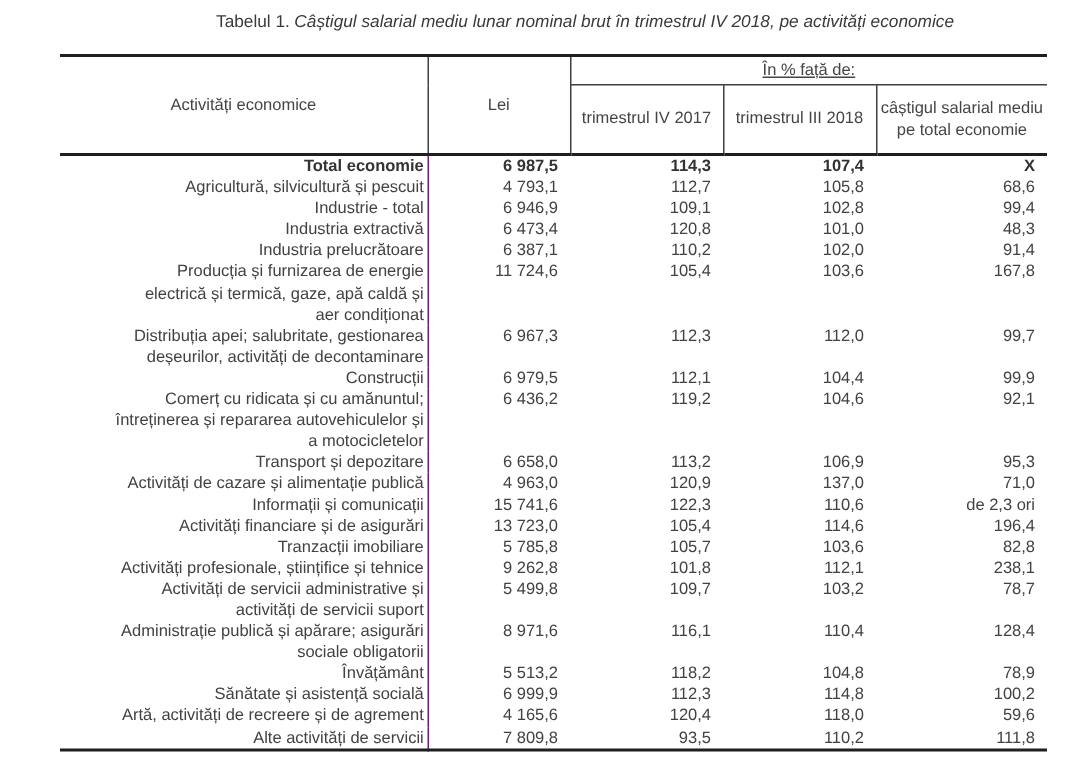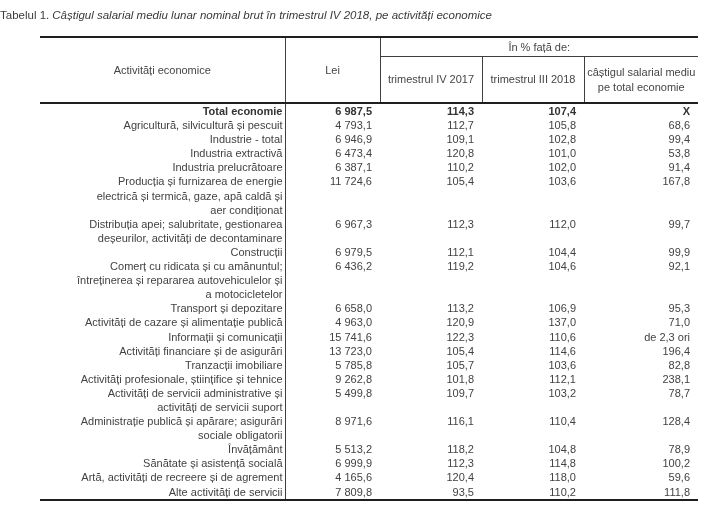--- a/index.html
+++ b/index.html
@@ -5,40 +5,40 @@
   html, body { margin: 0; padding: 0; background: #ffffff; }
   body {
     width: 728px; height: 510px; overflow: hidden;
     font-family: "Liberation Sans", sans-serif;
     color: #414141;
   }
   .page { position: relative; width: 728px; height: 510px; background: #ffffff; }
 
   .title {
     position: absolute; top: 8px; left: 0; width: 636px;
-    text-align: left; font-size: 11.5px; line-height: 14px; color: #3a3a3a;
+    text-align: right; font-size: 11.5px; line-height: 14px; color: #3a3a3a;
     white-space: nowrap;
   }
   .title .title-main { font-style: italic; margin-left: 3px; }
 
   table.salary {
     position: absolute; top: 36px; left: 40px; width: 658px;
     border-collapse: collapse; table-layout: fixed;
     font-size: 11px; line-height: 14.1px; color: #424242;
     border-top: 2px solid #1f1f1f;
     border-bottom: 2px solid #1f1f1f;
   }
 
   thead th {
     font-weight: normal; text-align: center; vertical-align: middle;
     padding: 0; color: #454545;
   }
   th.th-act  { border-right: 1px solid #3f3f3f; border-bottom: 2px solid #1f1f1f; }
   th.th-lei  { border-right: 1px solid #3f3f3f; border-bottom: 2px solid #1f1f1f; }
-  th.th-group{ border-bottom: 1px solid #3f3f3f; height: 18px; }
+  th.th-group{ border-bottom: 1px solid #3f3f3f; height: 18px; text-decoration: underline; }
   th.th-sub  { border-bottom: 2px solid #1f1f1f; height: 45px; }
   th.b-r     { border-right: 1px solid #3f3f3f; }
 
   tbody td { padding: 0; vertical-align: top; }
   tbody td.label {
     padding-left: 7px; padding-right: 2px;
     white-space: pre-line; text-align: right;
     border-right: 1px solid #701a75;
   }
   tbody td.label.indent { padding-left: 16px; }
@@ -94,21 +94,21 @@
           <td class="num">6 946,9</td>
           <td class="num">109,1</td>
           <td class="num">102,8</td>
           <td class="num">99,4</td>
         </tr>
         <tr>
           <td class="label indent">Industria extractivă</td>
           <td class="num">6 473,4</td>
           <td class="num">120,8</td>
           <td class="num">101,0</td>
-          <td class="num">53,8</td>
+          <td class="num">48,3</td>
         </tr>
         <tr>
           <td class="label indent">Industria prelucrătoare</td>
           <td class="num">6 387,1</td>
           <td class="num">110,2</td>
           <td class="num">102,0</td>
           <td class="num">91,4</td>
         </tr>
         <tr>
           <td class="label indent">Producția și furnizarea de energie

